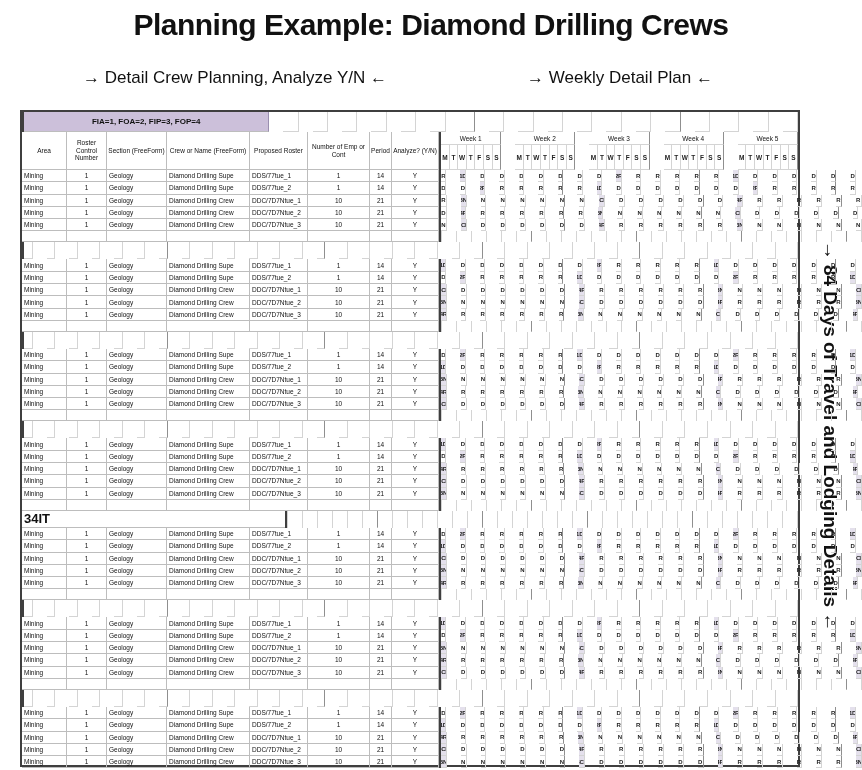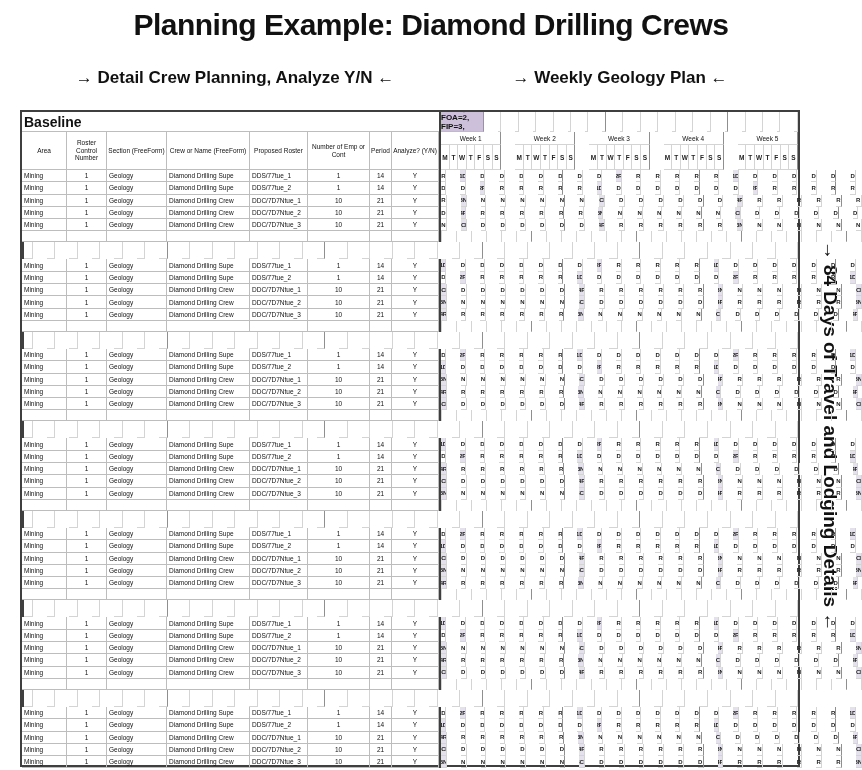--- a/index.html
+++ b/index.html
@@ -2,21 +2,21 @@
 <html style="--banner-bg: #CCC0DA; --special-bg: #E4E0EC;"><head>
 <meta charset="utf-8">
 <style>
   html,body { margin:0; padding:0; background:#ffffff; }
   body { width:862px; height:770px; position:relative; overflow:hidden;
          font-family:"Liberation Sans", sans-serif; color:#111; }
 
   .page-title { position:absolute; top:8px; left:0; width:862px; text-align:center;
                 font-size:30px; font-weight:bold; letter-spacing:-0.5px; }
 
-  .callout { position:absolute; top:68px; font-size:17px; font-weight:bold; text-align:center; }
+  .callout { position:absolute; top:68px; font-size:17px; font-weight:normal; text-align:center; }
   .callout-left  { left:20px;  width:430px; }
   .callout-right { left:470px; width:300px; }
 
   .side-note { position:absolute; left:518px; top:423px; width:620px; height:26px;
                transform:rotate(90deg); transform-origin:center center;
                font-size:19px; font-weight:bold; text-align:center; white-space:nowrap; }
 
   .sheet { position:absolute; left:20px; top:110px; width:780px; height:657px;
            border:2px solid #3f3f3f; box-sizing:border-box; background:#fff; }
 
@@ -55,26 +55,25 @@
   .wlabel { box-sizing:border-box; border-right:1px solid #8f8f8f; border-bottom:1px solid #d4d4d4;
             font-size:6.5px; display:flex; align-items:center; justify-content:center; height:13px; }
   .dayletter { height:25px; font-size:6.5px; }
   .wk-col { display:flex; flex-direction:column; flex:1; }
 </style>
 </head>
 <body>
 
 <div class="page-title">Planning Example: Diamond Drilling Crews</div>
 <div class="callout callout-left">→  Detail Crew Planning, Analyze Y/N  ←</div>
-<div class="callout callout-right">→  Weekly Geology Plan  ←</div>
+<div class="callout callout-right">→  Weekly Detail Plan  ←</div>
 <div class="side-note">→ 84 Days of Travel and Lodging Details ←</div>
 
 <div class="sheet" id="sheet">
     <div class="row r-title-main">
-      <div class="section-label">Baseline</div>
       <div class="week-area">
         <div class="banner" style="flex: 17 17 0px;">FIA=1, FOA=2, FIP=3, FOP=4</div>
         <div class="dcell"></div>
         <div class="dcell"></div>
         <div class="dcell"></div>
         <div class="dcell"></div>
         <div class="dcell"></div>
         <div class="dcell"></div>
         <div class="dcell wk-end"></div>
         <div class="dcell"></div>
@@ -1401,20 +1400,21 @@
         <div class="dcell"></div>
         <div class="dcell"></div>
         <div class="dcell"></div>
         <div class="dcell"></div>
         <div class="dcell"></div>
         <div class="dcell"></div>
         <div class="dcell"></div>
       </div>
     </div>
     <div class="row r-title">
+      <div class="section-label">34IT</div>
       <div class="week-area">
         <div class="dcell"></div>
         <div class="dcell"></div>
         <div class="dcell"></div>
         <div class="dcell"></div>
         <div class="dcell"></div>
         <div class="dcell"></div>
         <div class="dcell wk-end"></div>
         <div class="dcell"></div>
         <div class="dcell"></div>

